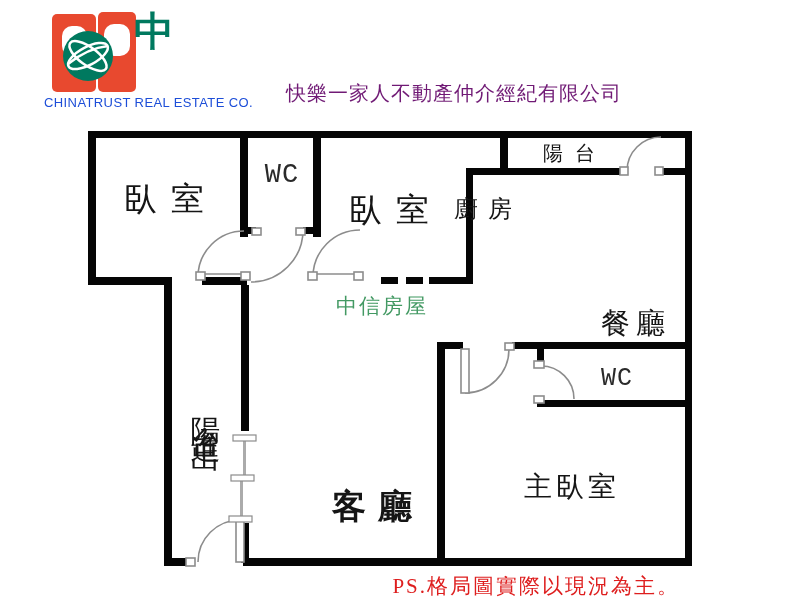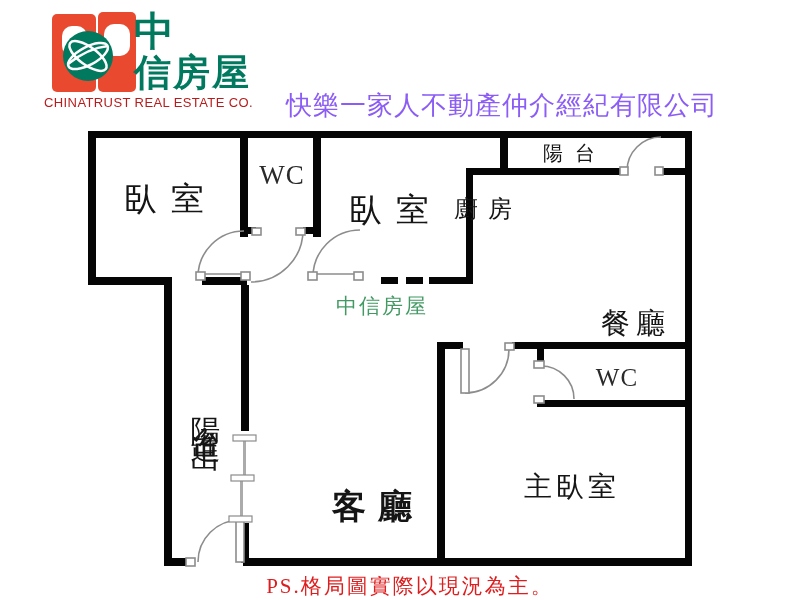--- a/index.html
+++ b/index.html
@@ -3,32 +3,32 @@
 <meta charset="utf-8">
 <style>
   html,body{margin:0;padding:0;}
   body{width:800px;height:600px;background:#ffffff;overflow:hidden;position:relative;
        font-family:"Liberation Serif", serif;}
   .abs{position:absolute;}
   
   .brand-zh{color:#00795f;line-height:1;}
   .brand-zh .l1{font-size:40px;font-weight:700;}
   .brand-zh .l2{font-size:37px;font-weight:700;letter-spacing:2px;margin-top:2px;}
-  .company-en{color:#b91c1c;font-family:"Liberation Sans",sans-serif;
+  .company-en{color:#1d4ed8;font-family:"Liberation Sans",sans-serif;
               font-size:13px;letter-spacing:.4px;white-space:nowrap;}
   .store-title{font-size:43px;color:#0d0d0d;letter-spacing:2px;white-space:nowrap;}
-  .subtitle{font-size:26px;color:#8b5cf6;letter-spacing:1px;white-space:nowrap;margin-top:8px;}
+  .subtitle{font-size:20px;color:#701a75;letter-spacing:1px;white-space:nowrap;}
   
   .room-label{color:#151515;white-space:nowrap;transform:translate(-50%,-50%);}
   .cjk{font-family:"Liberation Serif",serif;}
-  .latin{font-family:Liberation Serif, serif;color:#2a2a2a;}
+  .latin{font-family:Liberation Mono, monospace;color:#2a2a2a;}
   .vertical{writing-mode:vertical-rl;text-orientation:upright;}
   .watermark{color:#15803d;opacity:.8;filter:blur(.6px);letter-spacing:2px;}
   
-  .ps-note{font-size:21px;letter-spacing:2px;text-align:center;}
+  .ps-note{font-size:21px;letter-spacing:2px;text-align:right;}
 </style>
 </head>
 <body>
 
 <div class="abs" style="left:0;top:0;width:800px;height:125px;">
 
   <svg class="abs" style="left:44px;top:8px;" width="96" height="88" viewBox="0 0 96 88">
     <g>
       <rect x="8" y="6" width="44" height="78" rx="5" fill="#e8492f"></rect>
       <rect x="54" y="4" width="38" height="80" rx="5" fill="#e8492f"></rect>
@@ -38,21 +38,20 @@
     <g>
       <circle cx="44" cy="48" r="25" fill="#00795f"></circle>
       <ellipse cx="44" cy="48" rx="22" ry="9" fill="none" stroke="#ffffff" stroke-width="2.5" transform="rotate(-28 44 48)"></ellipse>
       <ellipse cx="44" cy="48" rx="22" ry="9" fill="none" stroke="#ffffff" stroke-width="2.5" transform="rotate(36 44 48)"></ellipse>
       <path d="M 24 56 Q 44 40 64 38" fill="none" stroke="#ffffff" stroke-width="2.5"></path>
     </g>
   </svg>
 
   <div class="abs brand-zh cjk" style="left:134px;top:12px;">
     <div class="l1">中</div>
-    <div class="l2">信房屋</div>
   </div>
 
   <div class="abs company-en" style="left:44px;top:95px;">CHINATRUST REAL ESTATE CO.</div>
 
 
   <div class="abs subtitle cjk" style="left:286px;top:80px;">快樂一家人不動產仲介經紀有限公司</div>
 </div>
 
 <svg class="abs" style="left:0;top:0;" width="800" height="600" viewBox="0 0 800 600">
 

